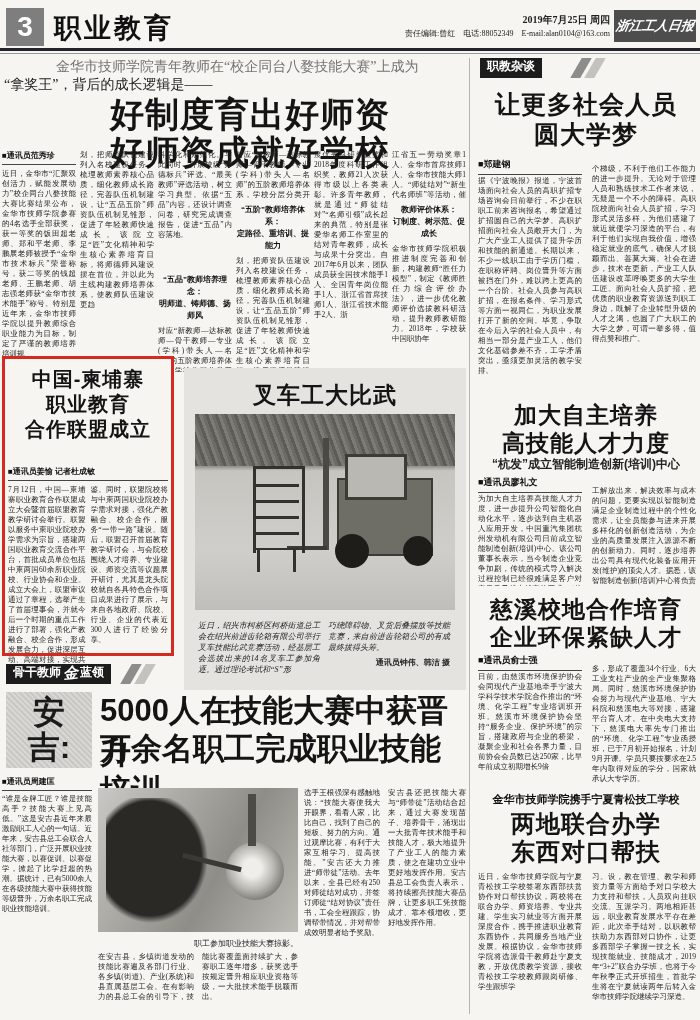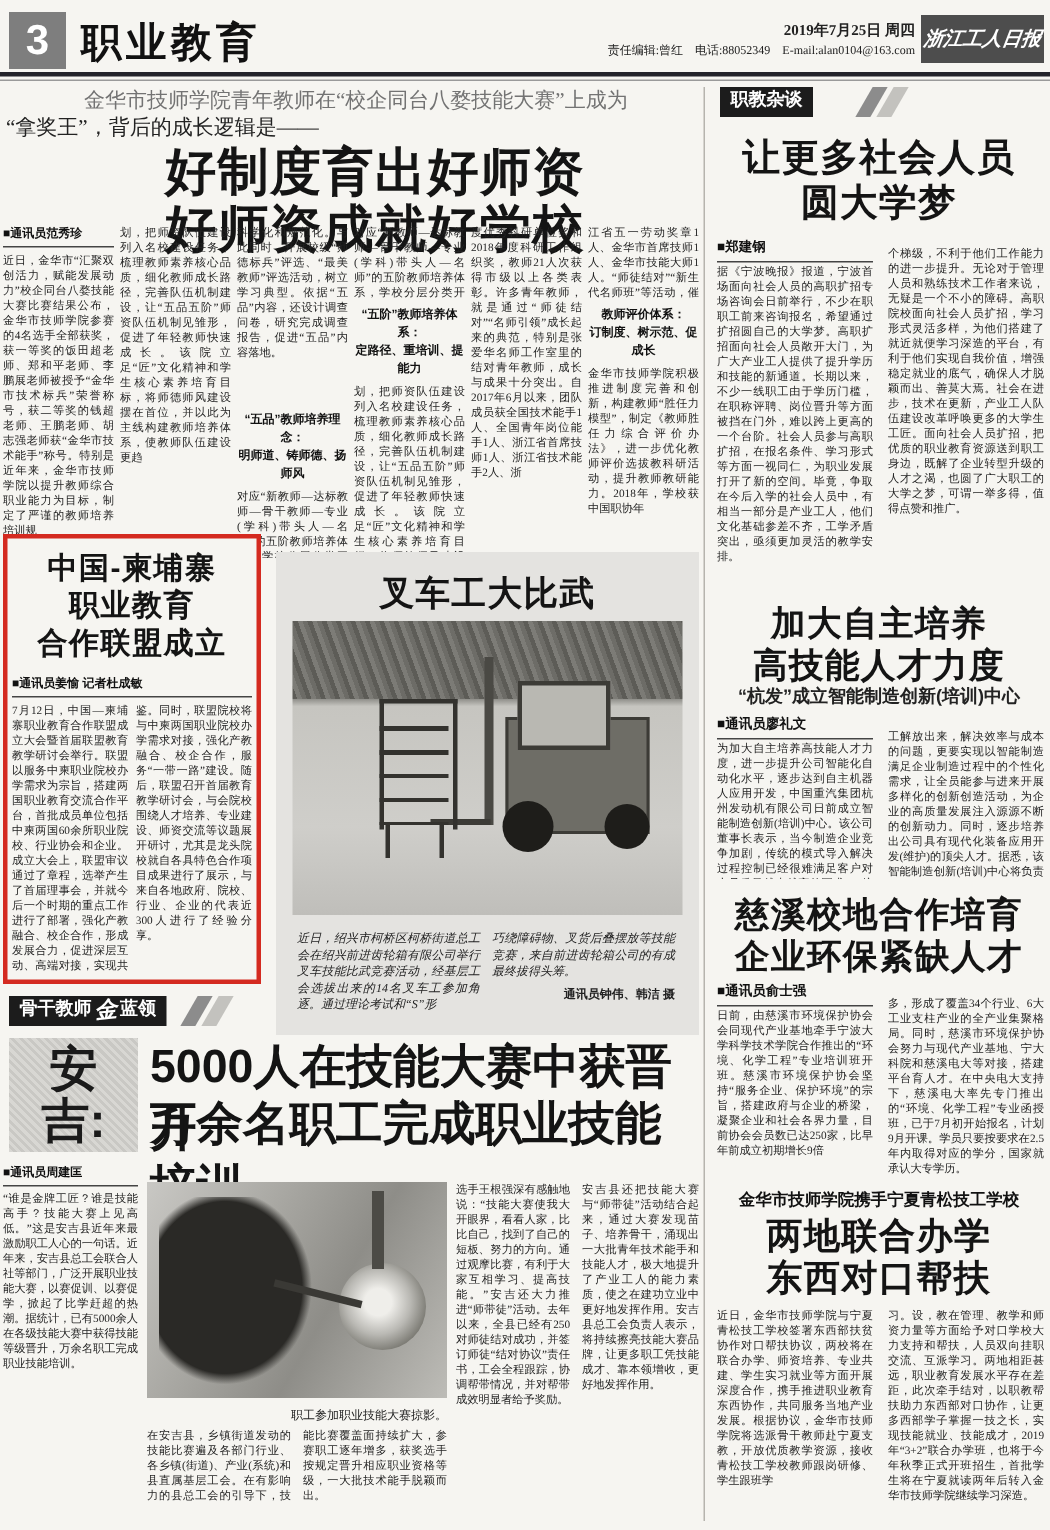--- a/index.html
+++ b/index.html
@@ -74,21 +74,21 @@
     </div>
     <div class="t7" style="height:112px;">金华市技师学院积极推进制度完善和创新，构建教师“胜任力模型”，制定《教师胜任力综合评价办法》，进一步优化教师评价选拔教科研活动，提升教师教研能力。2018年，学校获中国职协年</div>
   </div>
 
   <div class="abs" style="left:2px;top:356px;width:172px;height:300px;border:3px solid #d42a20;background:#f6f5f1;padding:4px 3px;box-sizing:border-box;">
     <div class="hl" style="font-size:20px;line-height:25px;margin-top:4px;">
       <div>中国-柬埔寨</div>
       <div>职业教育</div>
       <div>合作联盟成立</div>
     </div>
-    <div class="byline" style="font-size:8px;margin-top:8px;">■通讯员姜愉 记者杜成敏</div>
+    <div class="byline" style="font-size:8px;margin-top:24px;">■通讯员姜愉 记者杜成敏</div>
     <div style="display:flex;gap:5px;margin-top:4px;">
       <div class="t7" style="width:78px;height:180px;">7月12日，中国—柬埔寨职业教育合作联盟成立大会暨首届联盟教育教学研讨会举行。联盟以服务中柬职业院校办学需求为宗旨，搭建两国职业教育交流合作平台，首批成员单位包括中柬两国60余所职业院校、行业协会和企业。成立大会上，联盟审议通过了章程，选举产生了首届理事会，并就今后一个时期的重点工作进行了部署，强化产教融合、校企合作，形成发展合力，促进深层互动、高端对接，实现共建、共治、共享、共赢，实现互联、互通、互动、互</div>
       <div class="t7" style="width:78px;height:180px;">鉴。同时，联盟院校将与中柬两国职业院校办学需求对接，强化产教融合、校企合作，服务“一带一路”建设。随后，联盟召开首届教育教学研讨会，与会院校围绕人才培养、专业建设、师资交流等议题展开研讨，尤其是龙头院校就自各具特色合作项目成果进行了展示，与来自各地政府、院校、行业、企业的代表近300人进行了经验分享。</div>
     </div>
   </div>
 
   <div class="abs" style="left:184px;top:368px;width:282px;height:322px;background:#e4e3e0;">
     <div class="hl" style="position:absolute;left:0;top:12px;width:282px;font-size:23px;">叉车工大比武</div>
     <div class="photo" style="left:11px;top:46px;width:260px;height:196px;background:linear-gradient(#8f8f8a 0%,#83837e 26%,#c6c5c0 29%,#cfceca 70%,#bfbeba 100%);">
       <div class="abs" style="left:0;top:0;width:260px;height:52px;background:repeating-linear-gradient(70deg,#55544f 0 3px,#7a7974 3px 6px,#686762 6px 9px);opacity:.85;"></div>

